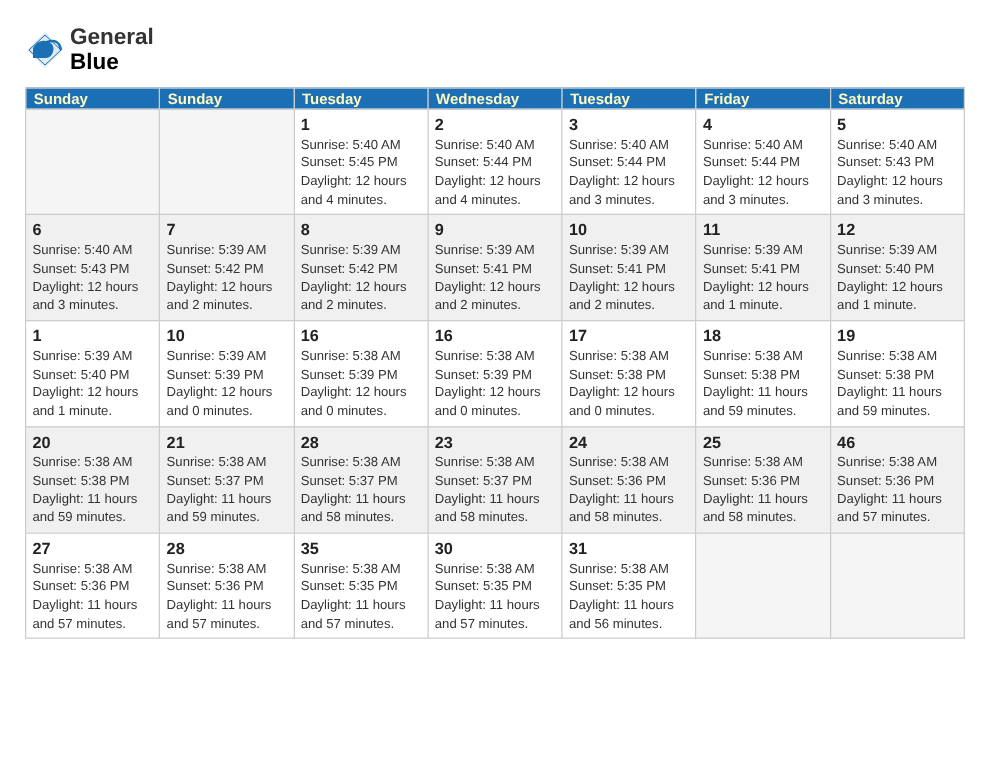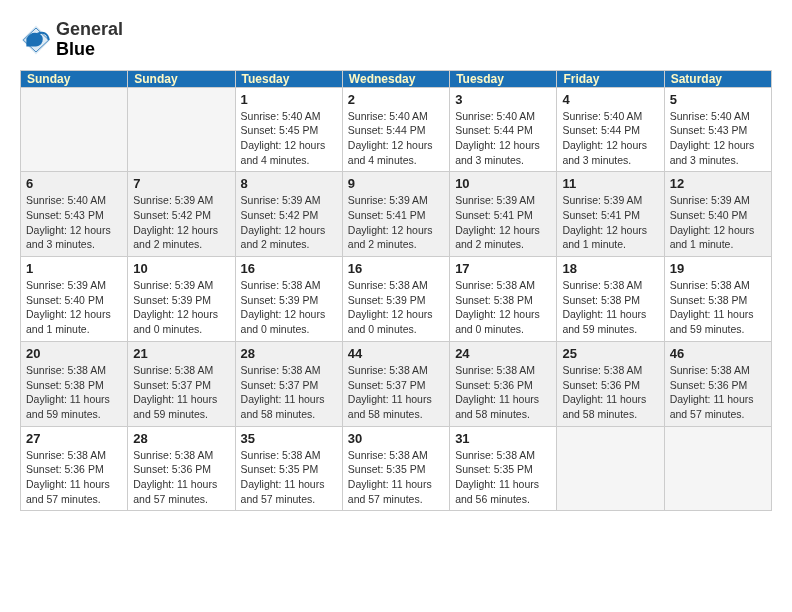--- a/index.html
+++ b/index.html
@@ -211,21 +211,21 @@
         </td>
         <td>
           <span class="day-number">21</span>
           <div class="day-info">Sunrise: 5:38 AM<br>Sunset: 5:37 PM<br>Daylight: 11 hours and 59 minutes.</div>
         </td>
         <td>
           <span class="day-number">28</span>
           <div class="day-info">Sunrise: 5:38 AM<br>Sunset: 5:37 PM<br>Daylight: 11 hours and 58 minutes.</div>
         </td>
         <td>
-          <span class="day-number">44</span>
+          <span class="day-number">23</span>
           <div class="day-info">Sunrise: 5:38 AM<br>Sunset: 5:37 PM<br>Daylight: 11 hours and 58 minutes.</div>
         </td>
         <td>
           <span class="day-number">24</span>
           <div class="day-info">Sunrise: 5:38 AM<br>Sunset: 5:36 PM<br>Daylight: 11 hours and 58 minutes.</div>
         </td>
         <td>
           <span class="day-number">25</span>
           <div class="day-info">Sunrise: 5:38 AM<br>Sunset: 5:36 PM<br>Daylight: 11 hours and 58 minutes.</div>
         </td>

